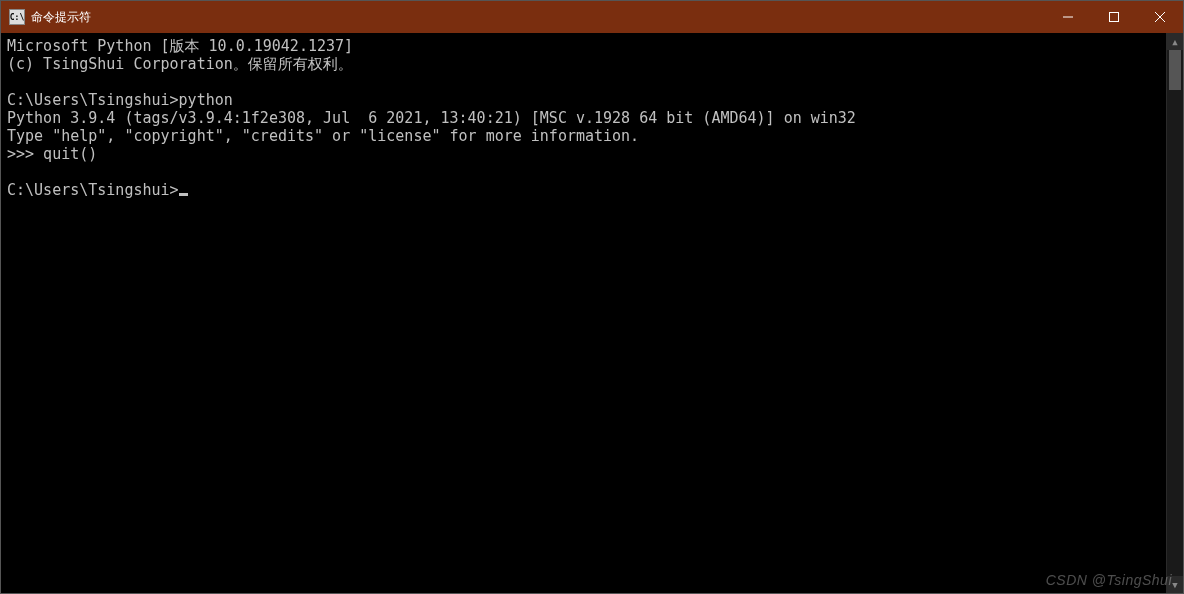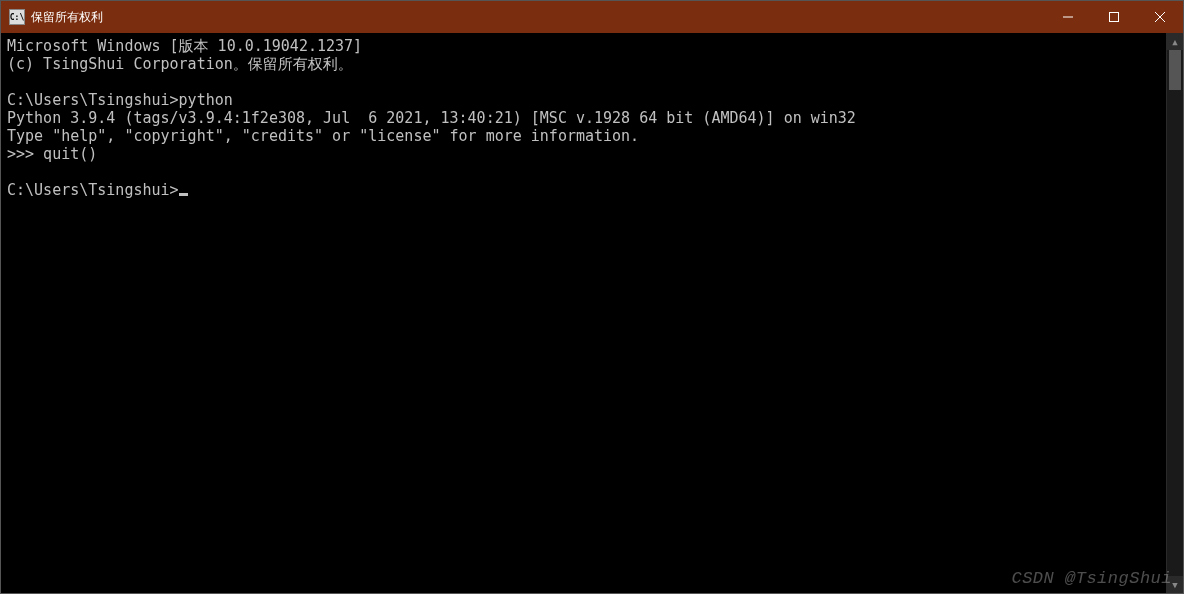--- a/index.html
+++ b/index.html
@@ -109,37 +109,37 @@
     height: 3px;
     background: #c0c0c0;
     vertical-align: baseline;
     margin-bottom: -1px;
   }
   .watermark {
     position: absolute;
     right: 12px;
     bottom: 6px;
     color: rgba(220,220,220,0.35);
-    font-family: Liberation Mono, monospace;
-    font-size: 17px;
+    font-family: Liberation Sans, sans-serif;
+    font-size: 14px;
     font-style: italic;
     letter-spacing: 0.5px;
     pointer-events: none;
     margin-top: 46px;
   }
 </style>
 </head>
 <body>
 
 <div class="window">
 
   <div class="titlebar">
     <div class="title-left">
       <div class="app-icon">C:\</div>
-      <span>保留所有权利</span>
+      <span>命令提示符</span>
     </div>
     <div class="window-controls">
       <div class="win-btn">
         <svg width="10" height="10" viewBox="0 0 10 10">
             <path d="M0 5 H10" stroke="#fff" stroke-width="1"></path>
           </svg>
       </div>
       <div class="win-btn">
         <svg width="10" height="10" viewBox="0 0 10 10">
             <rect x="0.5" y="0.5" width="9" height="9" fill="none" stroke="#fff" stroke-width="1"></rect>
@@ -147,21 +147,21 @@
       </div>
       <div class="win-btn">
         <svg width="10" height="10" viewBox="0 0 10 10">
             <path d="M0 0 L10 10 M10 0 L0 10" stroke="#fff" stroke-width="1"></path>
           </svg>
       </div>
     </div>
   </div>
 
   <div class="console-area">
-    <div class="console-content"><span>Microsoft Windows [版本 10.0.19042.1237]</span>
+    <div class="console-content"><span>Microsoft Python [版本 10.0.19042.1237]</span>
 <span>(c) TsingShui Corporation。保留所有权利。</span>
 <span></span>
 <span>C:\Users\Tsingshui&gt;python</span>
 <span>Python 3.9.4 (tags/v3.9.4:1f2e308, Jul  6 2021, 13:40:21) [MSC v.1928 64 bit (AMD64)] on win32</span>
 <span>Type "help", "copyright", "credits" or "license" for more information.</span>
 <span>&gt;&gt;&gt; quit()</span>
 <span></span>
 <span>C:\Users\Tsingshui&gt;</span><span class="cursor"></span></div>
 
     <div class="scrollbar">

